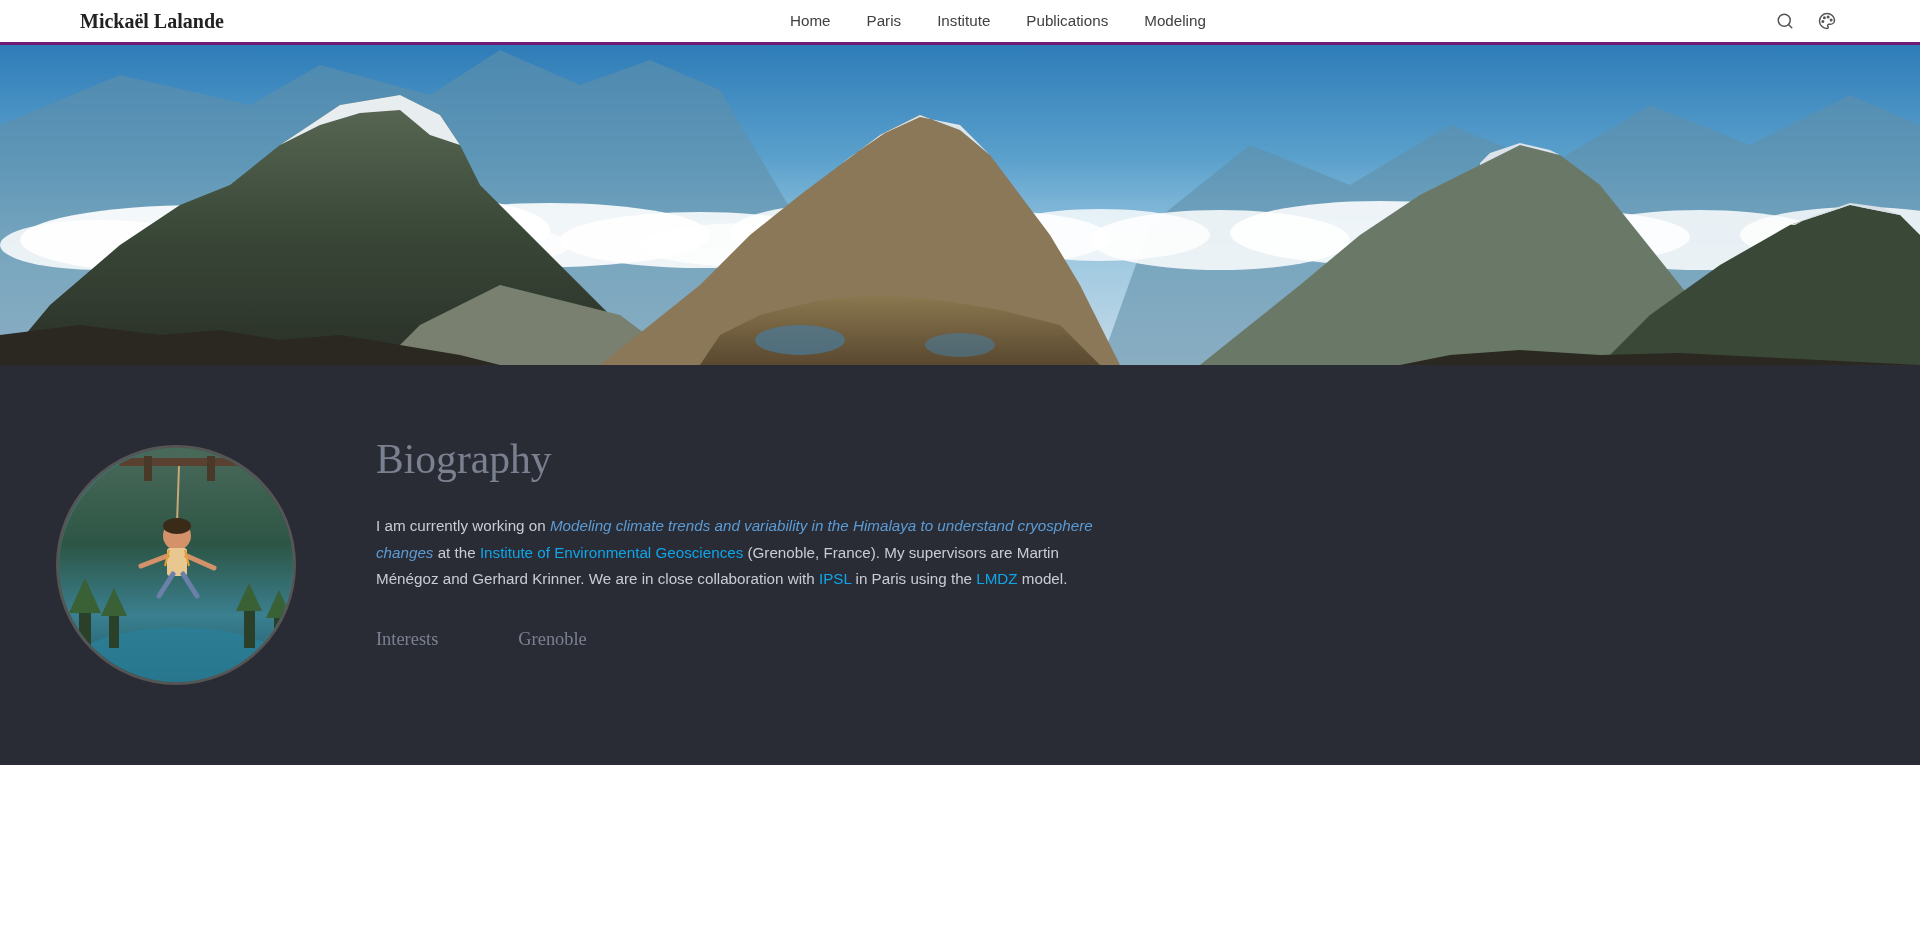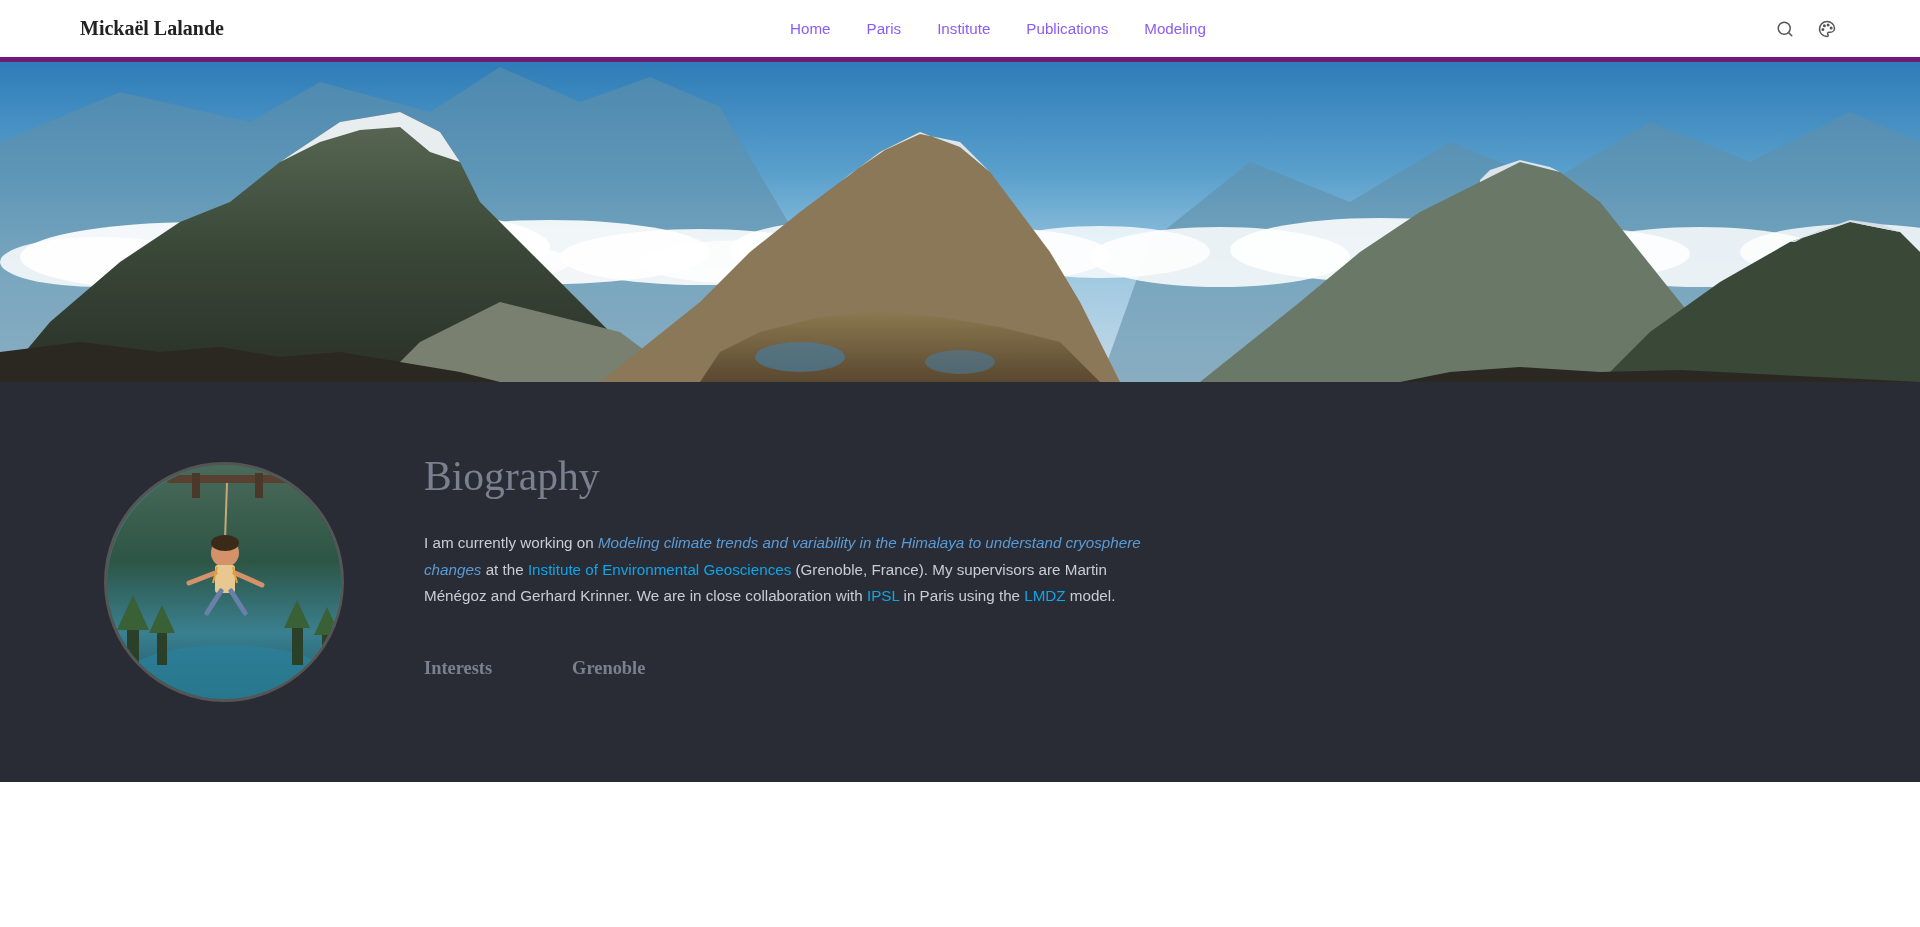--- a/index.html
+++ b/index.html
@@ -4,42 +4,42 @@
   <style>
     * { margin: 0; padding: 0; box-sizing: border-box; }
     body { font-family: 'Georgia', serif; background: #fff; color: #333; overflow-x: hidden; }
 
     
     .navbar {
       display: flex;
       align-items: center;
       justify-content: space-between;
       padding: 0 80px;
-      height: 62px;
+      height: 45px;
       background: #fff;
-      border-bottom: 5px solid #701a75;
+      border-bottom: 3px solid #701a75;
       position: sticky;
       top: 0;
       z-index: 100;
     }
     .navbar-brand {
       font-size: 1.25rem;
       font-weight: 700;
       color: #222;
       text-decoration: none;
       font-family: 'Georgia', serif;
     }
     .navbar-links {
       display: flex;
       gap: 36px;
       list-style: none;
     }
     .navbar-links a {
       font-size: 0.95rem;
-      color: #8b5cf6;
+      color: #404040;
       text-decoration: none;
       font-family: sans-serif;
       text-align: center;
     }
     .navbar-icons {
       display: flex;
       gap: 16px;
       align-items: center;
     }
     .navbar-icon-btn {
@@ -58,21 +58,21 @@
     .hero {
       width: 100%;
       height: 320px;
       overflow: hidden;
       position: relative;
     }
 
     
     .bio-section {
       background: #2a2c35;
-      padding: 60px 104px 60px;
+      padding: 60px 56px 60px;
       display: flex;
       gap: 80px;
       align-items: flex-start;
       min-height: 400px;
     }
     .bio-avatar-col {
       flex: 0 0 auto;
       display: flex;
       align-items: flex-start;
       padding-top: 20px;
@@ -116,25 +116,24 @@
       color: #5b9bd5;
     }
 
     .bio-lower {
       display: flex;
       gap: 80px;
       margin-top: 36px;
     }
     .bio-lower-col h3 {
       font-size: 1.15rem;
-      font-weight: 700;
+      font-weight: 400;
       color: #7a8090;
       margin-bottom: 12px;
       font-family: 'Georgia', serif;
-      margin-top: 12px;
     }
 
     
     .mountain-svg {
       width: 100%;
       height: 320px;
       display: block;
     }
   </style>
 </head>

